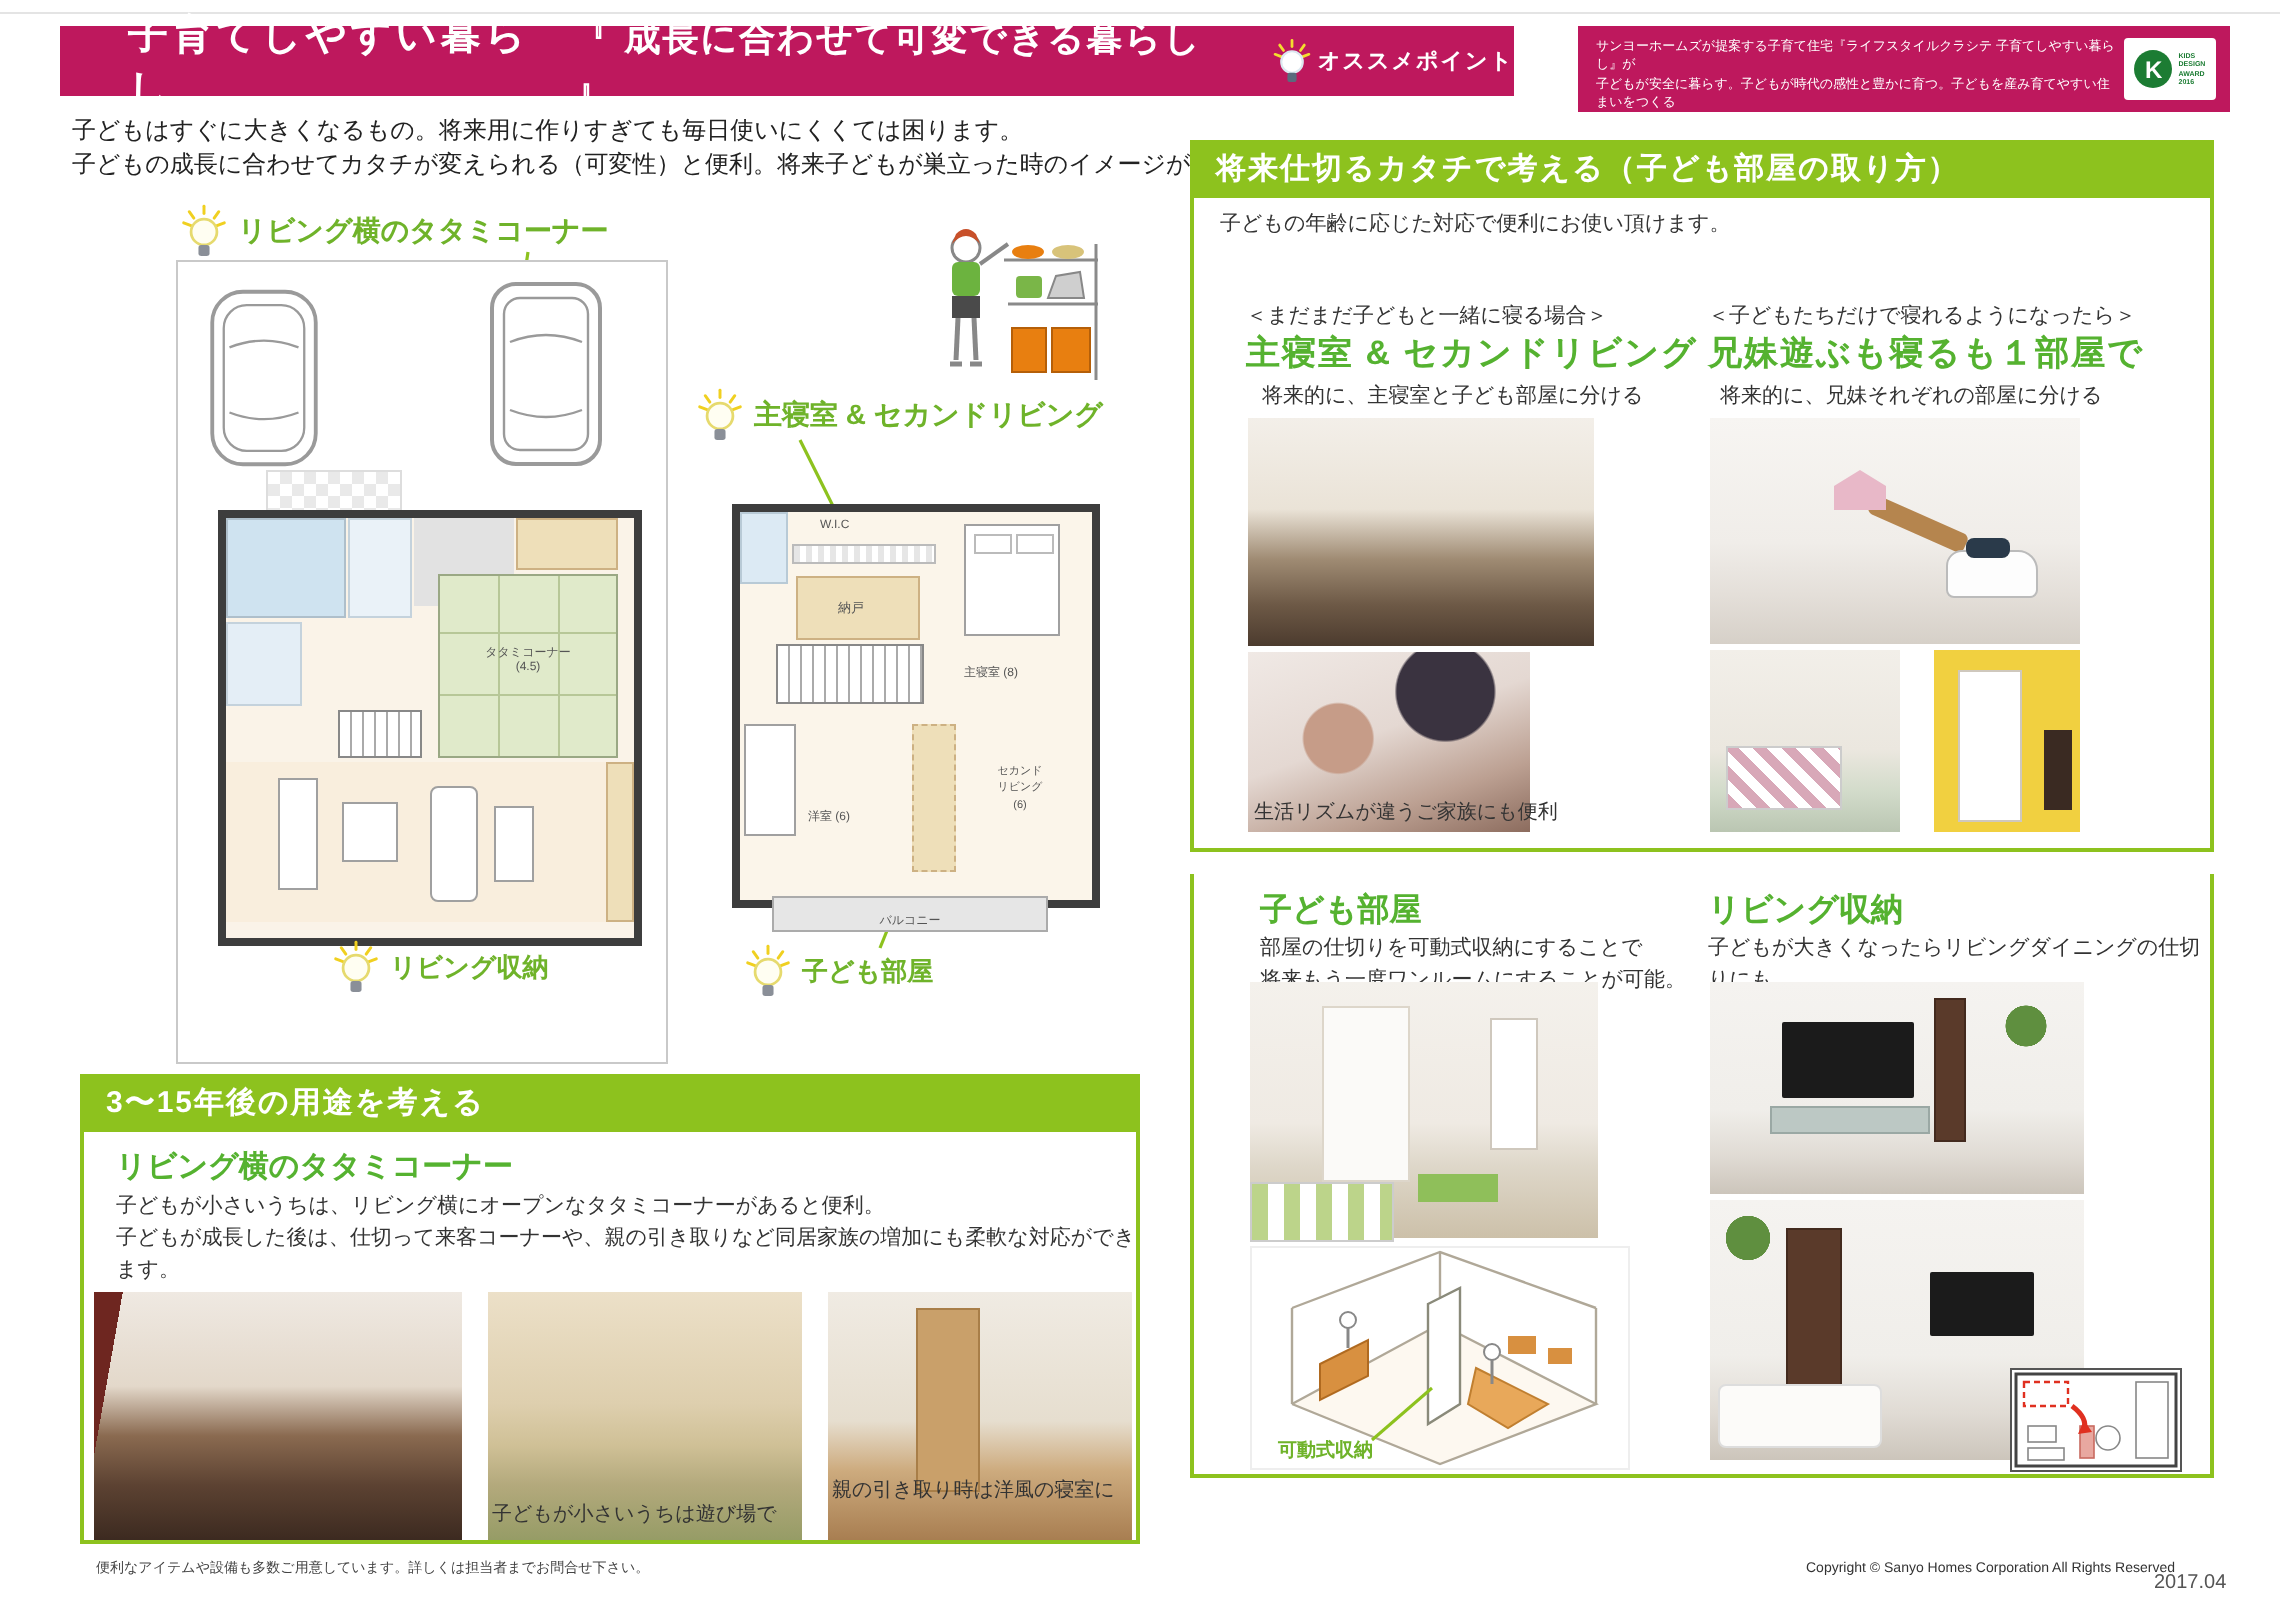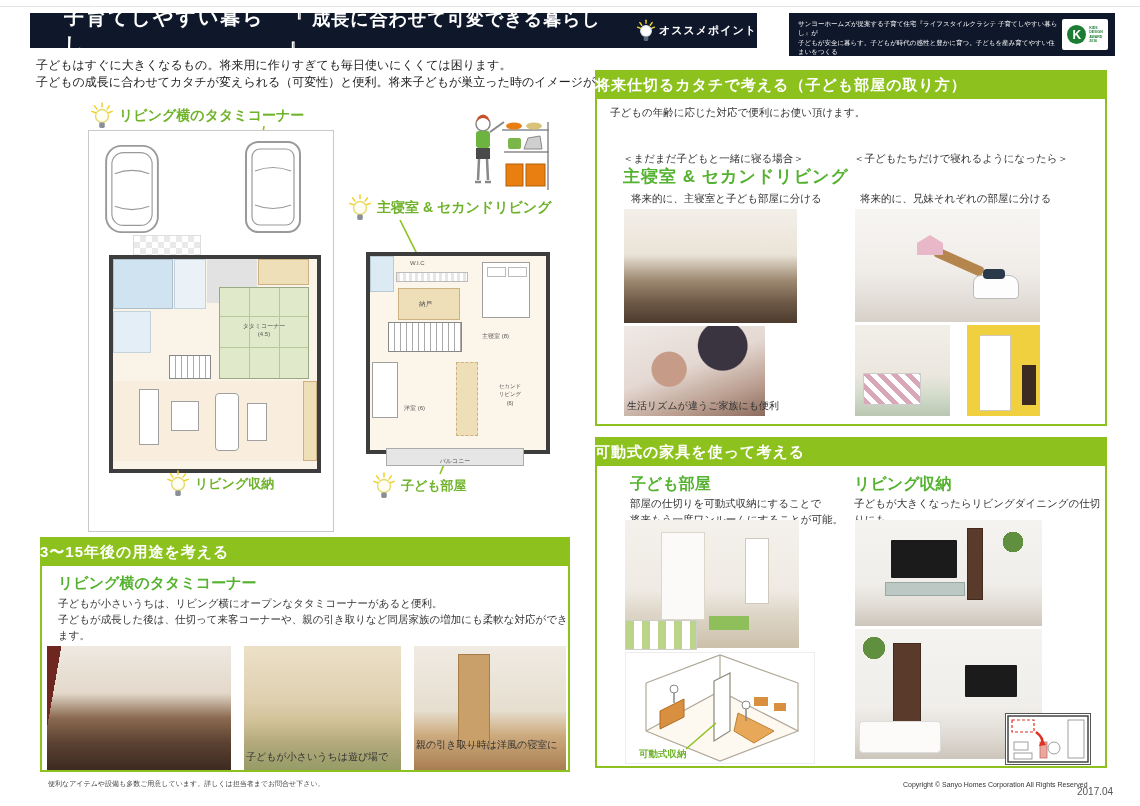--- a/index.html
+++ b/index.html
@@ -1,37 +1,37 @@
 <!DOCTYPE html>
 <html><head>
 <meta charset="utf-8">
 <style>
   html,body{margin:0;padding:0;}
   body{width:1140px;height:806px;background:#fff;font-family:"Liberation Sans","DejaVu Sans",sans-serif;color:#222;}
   .page{position:relative;width:1140px;height:806px;background:#fff;overflow:hidden;}
   .abs{position:absolute;}
   .topline{position:absolute;left:0;top:6px;width:1140px;height:1px;background:#e4e4e4;}
   
-  .bar{background:#0f172a;color:#fff;}
+  .bar{background:#be185d;color:#fff;}
   .hdr-bar{left:30px;top:13px;width:727px;height:35px;display:flex;align-items:center;}
   .hdr-title{font-size:20px;font-weight:bold;margin-left:34px;letter-spacing:2px;}
   .hdr-sub{font-size:18px;font-weight:bold;letter-spacing:1px;}
   .hdr-badge{font-size:11px;font-weight:bold;margin-left:3px;letter-spacing:1px;}
   .award{left:789px;top:13px;width:326px;height:43px;}
   .award-text{position:absolute;left:9px;top:6px;width:262px;font-size:6.5px;line-height:1.45;color:#fff;}
   .award-logo{position:absolute;right:7px;top:6px;width:46px;height:31px;background:#fff;border-radius:2px;display:flex;align-items:center;justify-content:center;gap:3px;}
   .klogo{width:19px;height:19px;border-radius:50%;background:#1c7c33;color:#fff;font-size:12px;font-weight:bold;display:flex;align-items:center;justify-content:center;}
   .klogo-lines{display:flex;flex-direction:column;font-size:3.5px;line-height:1.2;color:#1c7c33;font-weight:bold;}
   .intro{left:36px;top:57px;font-size:12px;line-height:1.4;color:#222;}
   
   .bulb-label{display:flex;align-items:center;gap:5px;}
   .bulb-label svg{flex:0 0 auto;}
   .glabel{color:#6fb32a;font-weight:bold;}
   .panel{border:2px solid #8dc21e;background:#fff;}
-  .panel-bar{height:29px;background:#8dc21e;color:#fff;font-weight:bold;font-size:15px;line-height:29px;letter-spacing:1px;}
+  .panel-bar{height:29px;background:#8dc21e;color:#fff;font-weight:bold;font-size:15px;line-height:29px;padding-left:13px;letter-spacing:1px;}
   .gtitle{color:#55b230;font-weight:bold;}
   .body-text{font-size:10.5px;line-height:1.5;color:#333;}
   .caption{font-size:10px;color:#333;}
   .photo{position:absolute;}
   
   .plan-box{border:1px solid #c9c9c9;background:#fff;}
   .walls{position:absolute;border:4px solid #3d3d3d;background:#faf3e8;}
   .room{position:absolute;box-sizing:border-box;}
   .rlabel{position:absolute;color:#555;}
   .stairs{background:repeating-linear-gradient(90deg,#fff 0 5px,#aaa 5px 6px);border:1px solid #888;}
@@ -287,39 +287,39 @@
       </div>
 
       <div class="body-text abs" style="left:26px;top:52px;">＜まだまだ子どもと一緒に寝る場合＞</div>
       <div class="gtitle abs" style="left:26px;top:66px;font-size:17px;letter-spacing:1px;">主寝室 &amp; セカンドリビング</div>
       <div class="body-text abs" style="left:34px;top:92px;">将来的に、主寝室と子ども部屋に分ける</div>
       <div class="photo ph ph-secliving" style="left:27px;top:110px;width:173px;height:114px;"></div>
       <div class="photo ph ph-sleep" style="left:27px;top:227px;width:141px;height:90px;"></div>
       <div class="caption abs" style="left:30px;top:300px;">生活リズムが違うご家族にも便利</div>
 
       <div class="body-text abs" style="left:257px;top:52px;">＜子どもたちだけで寝れるようになったら＞</div>
+      <div class="gtitle abs" style="left:257px;top:66px;font-size:17px;letter-spacing:1px;">兄妹遊ぶも寝るも１部屋で</div>
       <div class="body-text abs" style="left:263px;top:92px;">将来的に、兄妹それぞれの部屋に分ける</div>
       <div class="photo ph ph-playroom" style="left:258px;top:110px;width:185px;height:113px;">
         <div style="position:absolute;left:78px;top:48px;width:52px;height:10px;background:#b5854e;transform:rotate(24deg);border-radius:3px;"></div>
         <div style="position:absolute;left:62px;top:26px;width:26px;height:20px;background:#e8b8c8;clip-path:polygon(50% 0,100% 40%,100% 100%,0 100%,0 40%);"></div>
         <div style="position:absolute;left:118px;top:66px;width:44px;height:22px;background:#fdfdfd;border:1px solid #bbb;border-radius:8px 10px 4px 4px;"></div>
         <div style="position:absolute;left:128px;top:60px;width:22px;height:10px;background:#2a3a4a;border-radius:4px;"></div>
       </div>
       <div class="photo ph ph-kidsbed" style="left:258px;top:226px;width:95px;height:91px;">
         <div style="position:absolute;left:8px;top:48px;width:56px;height:30px;background:repeating-linear-gradient(45deg,#d8a8b8 0 5px,#fff 5px 10px);border:1px solid #ccc;"></div>
       </div>
       <div class="photo ph ph-yellow" style="left:370px;top:226px;width:73px;height:91px;">
         <div class="door" style="left:12px;top:10px;width:30px;height:74px;"></div>
         <div style="position:absolute;right:4px;top:40px;width:14px;height:40px;background:#3a2a22;"></div>
       </div>
     </div>
   </div>
 
   <div class="abs" style="left:595px;top:437px;width:512px;height:333px;">
-    <div class="panel-bar">可動式の家具を使って考える</div>
     <div class="panel" style="position:relative;height:300px;border-top:none;">
 
       <div class="gtitle abs" style="left:33px;top:8px;font-size:16px;">子ども部屋</div>
       <div class="body-text abs" style="left:33px;top:30px;">
         <div>部屋の仕切りを可動式収納にすることで</div>
         <div>将来もう一度ワンルームにすることが可能。</div>
       </div>
       <div class="photo ph ph-kidsroom2" style="left:28px;top:54px;width:174px;height:128px;">
         <div style="position:absolute;left:36px;top:12px;width:42px;height:86px;background:#fbfaf8;border:1px solid #ddd6ca;"></div>
         <div class="door" style="left:120px;top:18px;width:22px;height:64px;"></div>

